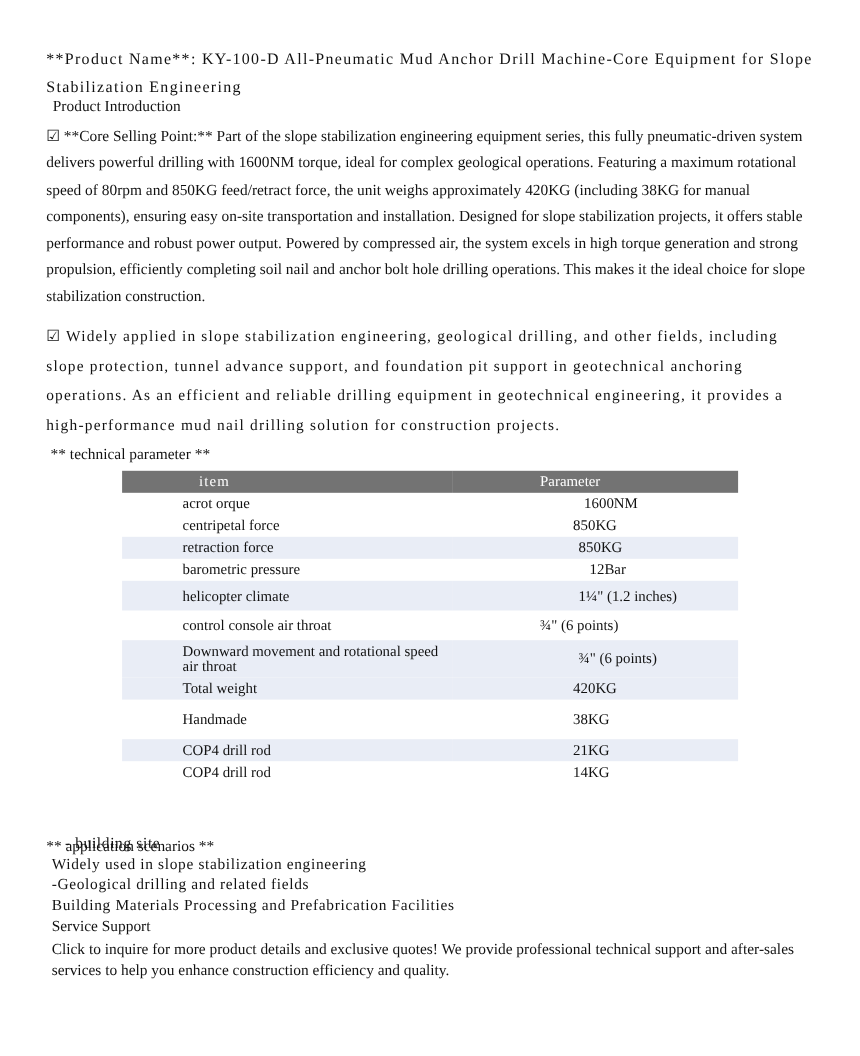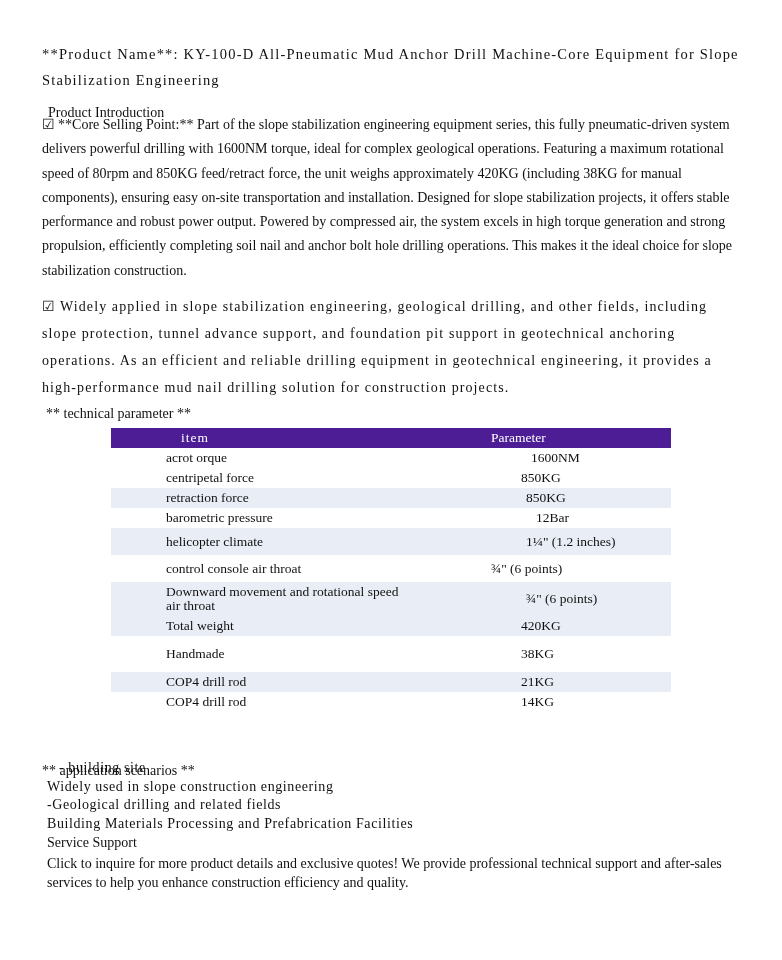--- a/index.html
+++ b/index.html
@@ -3,31 +3,31 @@
 <meta charset="utf-8">
 <style>
   html,body{margin:0;padding:0;background:#fff;}
   body{width:782px;height:960px;position:relative;overflow:hidden;color:#111;font-family:"Liberation Serif",serif;}
   .abs{position:absolute;white-space:nowrap;}
   .title{left:42px;top:41px;font-size:14.5px;letter-spacing:1.2px;line-height:26px;white-space:normal;width:700px;}
   .sec{font-size:14px;}
   .p1{position:absolute;left:42px;top:113px;width:690px;font-size:14px;line-height:24.3px;}
   .p2{position:absolute;left:42px;top:293px;width:690px;font-size:14px;line-height:27px;letter-spacing:1.1px;}
   table{position:absolute;left:111px;top:428px;width:560px;border-collapse:collapse;font-size:13.5px;}
-  th{background:#4c1d95;color:#fff;font-weight:normal;height:20px;padding:0;text-align:left;}
+  th{background:#737373;color:#fff;font-weight:normal;height:20px;padding:0;text-align:left;}
   td{padding:0;vertical-align:middle;}
   tr.alt td{background:#e9edf6;}
   .c1{padding-left:55px;width:230px;}
   .list{font-size:14px;}
 </style>
 </head>
 <body>
 
 <div class="abs title">**Product Name**: KY-100-D All-Pneumatic Mud Anchor Drill Machine-Core Equipment for Slope Stabilization Engineering</div>
-<div class="abs sec" style="left:48px;top:105px;">Product Introduction</div>
+<div class="abs sec" style="left:48px;top:90px;">Product Introduction</div>
 
 <div class="p1">
   <span>☑</span>
   <span>**Core Selling Point:** Part of the slope stabilization engineering equipment series, this fully pneumatic-driven system delivers powerful drilling with 1600NM torque, ideal for complex geological operations. Featuring a maximum rotational speed of 80rpm and 850KG feed/retract force, the unit weighs approximately 420KG (including 38KG for manual components), ensuring easy on-site transportation and installation. Designed for slope stabilization projects, it offers stable performance and robust power output. Powered by compressed air, the system excels in high torque generation and strong propulsion, efficiently completing soil nail and anchor bolt hole drilling operations. This makes it the ideal choice for slope stabilization construction.</span>
 </div>
 
 <div class="p2">
   <span>☑</span>
   <span>Widely applied in slope stabilization engineering, geological drilling, and other fields, including slope protection, tunnel advance support, and foundation pit support in geotechnical anchoring operations. As an efficient and reliable drilling equipment in geotechnical engineering, it provides a high-performance mud nail drilling solution for construction projects.</span>
 </div>
@@ -84,17 +84,17 @@
       </tr>
       <tr style="height: 20px;">
         <td class="c1">COP4 drill rod</td>
         <td style="padding-left: 110px;">14KG</td>
       </tr>
     </tbody>
 </table>
 
 <div class="abs list" style="left:42px;top:763px;">** application scenarios **</div>
 <div class="abs list" style="left:47px;top:760px;letter-spacing:0.6px;margin-left:12px;">- building site</div>
-<div class="abs list" style="left:47px;top:779px;letter-spacing:0.6px;">Widely used in slope construction engineering</div>
+<div class="abs list" style="left:47px;top:779px;letter-spacing:0.6px;">Widely used in slope stabilization engineering</div>
 <div class="abs list" style="left:47px;top:797px;letter-spacing:0.6px;">-Geological drilling and related fields</div>
 <div class="abs list" style="left:47px;top:816px;letter-spacing:0.6px;">Building Materials Processing and Prefabrication Facilities</div>
 <div class="abs list" style="left:47px;top:835px;">Service Support</div>
 <div class="abs list" style="left:47px;top:854px;width:690px;white-space:normal;line-height:19px;">Click to inquire for more product details and exclusive quotes! We provide professional technical support and after-sales services to help you enhance construction efficiency and quality.</div>
 
 </body></html>

